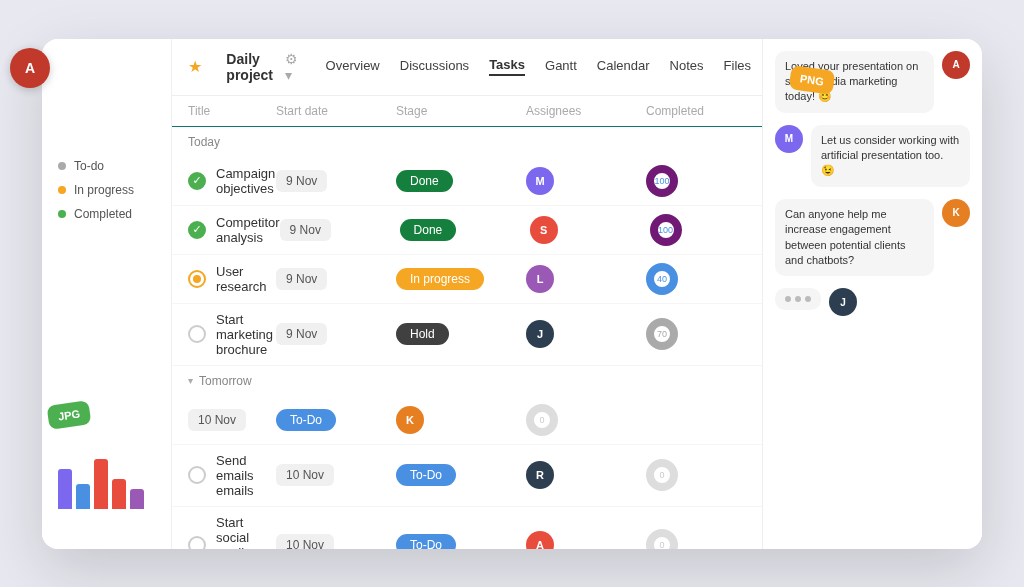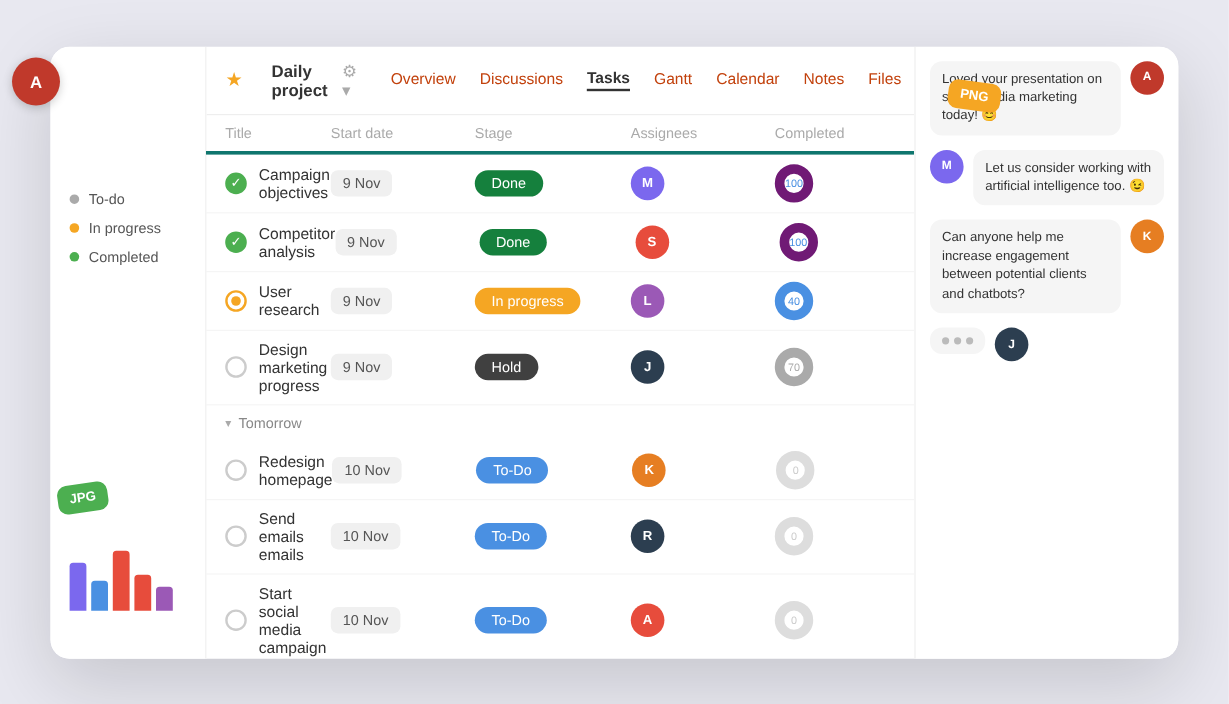--- a/index.html
+++ b/index.html
@@ -121,21 +121,21 @@
     .nav-tabs {
       display: flex;
       align-items: center;
       gap: 20px;
       margin-left: 16px;
       flex: 1;
     }
 
     .nav-tab {
       font-size: 13px;
-      color: #c2410c;
+      color: #404040;
       cursor: pointer;
       padding-bottom: 2px;
     }
 
     .nav-tab.active {
       color: #333;
       font-weight: 600;
       border-bottom: 2px solid #333;
     }
 
@@ -143,21 +143,21 @@
     .table-container {
       flex: 1;
       overflow-y: auto;
       padding: 0;
     }
 
     .table-header {
       display: grid;
       grid-template-columns: 1fr 120px 130px 120px 100px;
       padding: 8px 16px;
-      border-bottom: 3px solid #0f766e;
+      border-bottom: 1px solid #0f766e;
       color: #aaa;
       font-size: 12px;
       font-weight: 500;
     }
 
     .section-label {
       padding: 8px 16px;
       font-size: 12px;
       color: #888;
       font-weight: 500;
@@ -449,20 +449,23 @@
     <div class="table-container">
 
       <div class="table-header">
         <span>Title</span>
         <span>Start date</span>
         <span>Stage</span>
         <span>Assignees</span>
         <span>Completed</span>
       </div>
 
+      <div class="section-label">
+        <span>Today</span>
+      </div>
 
       <div class="task-row">
         <div class="task-title-cell">
           <div class="task-checkbox done">
             <span class="check-mark">✓</span>
           </div>
           <span>Campaign objectives</span>
         </div>
         <div>
           <span class="date-badge">9 Nov</span>
@@ -517,21 +520,21 @@
         </div>
         <div>
           <div class="progress-circle" style="border-color:#4a90e2;">40</div>
         </div>
       </div>
 
       <div class="task-row">
         <div class="task-title-cell">
           <div class="task-checkbox todo">
           </div>
-          <span>Design marketing progress</span>
+          <span>Start marketing brochure</span>
         </div>
         <div>
           <span class="date-badge">9 Nov</span>
         </div>
         <div>
           <span class="stage-badge badge-hold">Hold</span>
         </div>
         <div>
           <div class="assignee-avatar" style="background:#2c3e50;">J</div>
         </div>
@@ -539,24 +542,20 @@
           <div class="progress-circle" style="border-color:#aaa;color:#aaa;">70</div>
         </div>
       </div>
 
       <div class="section-label">
         <span class="section-chevron">▾</span>
         <span>Tomorrow</span>
       </div>
 
       <div class="task-row">
-        <div class="task-title-cell">
-          <div class="task-checkbox todo"></div>
-          <span>Redesign homepage</span>
-        </div>
         <div>
           <span class="date-badge">10 Nov</span>
         </div>
         <div>
           <span class="stage-badge badge-todo">To-Do</span>
         </div>
         <div>
           <div class="assignee-avatar" style="background:#e67e22;">K</div>
         </div>
         <div>
@@ -607,21 +606,21 @@
 
   <div class="chat-panel">
 
     <div class="chat-message right">
       <div class="chat-avatar" style="background:#c0392b;">A</div>
       <div class="chat-bubble">Loved your presentation on social media marketing today! 😊</div>
     </div>
 
     <div class="chat-message">
       <div class="chat-avatar" style="background:#7b68ee;">M</div>
-      <div class="chat-bubble">Let us consider working with artificial intelligence too. 😉</div>
+      <div class="chat-bubble">Let us consider working with artificial presentation too. 😉</div>
     </div>
 
     <div class="chat-message right">
       <div class="chat-avatar" style="background:#e67e22;">K</div>
       <div class="chat-bubble">Can anyone help me increase engagement between potential clients and chatbots?</div>
     </div>
 
     <div class="chat-message">
       <div class="typing-indicator">
         <div class="typing-dot"></div>

